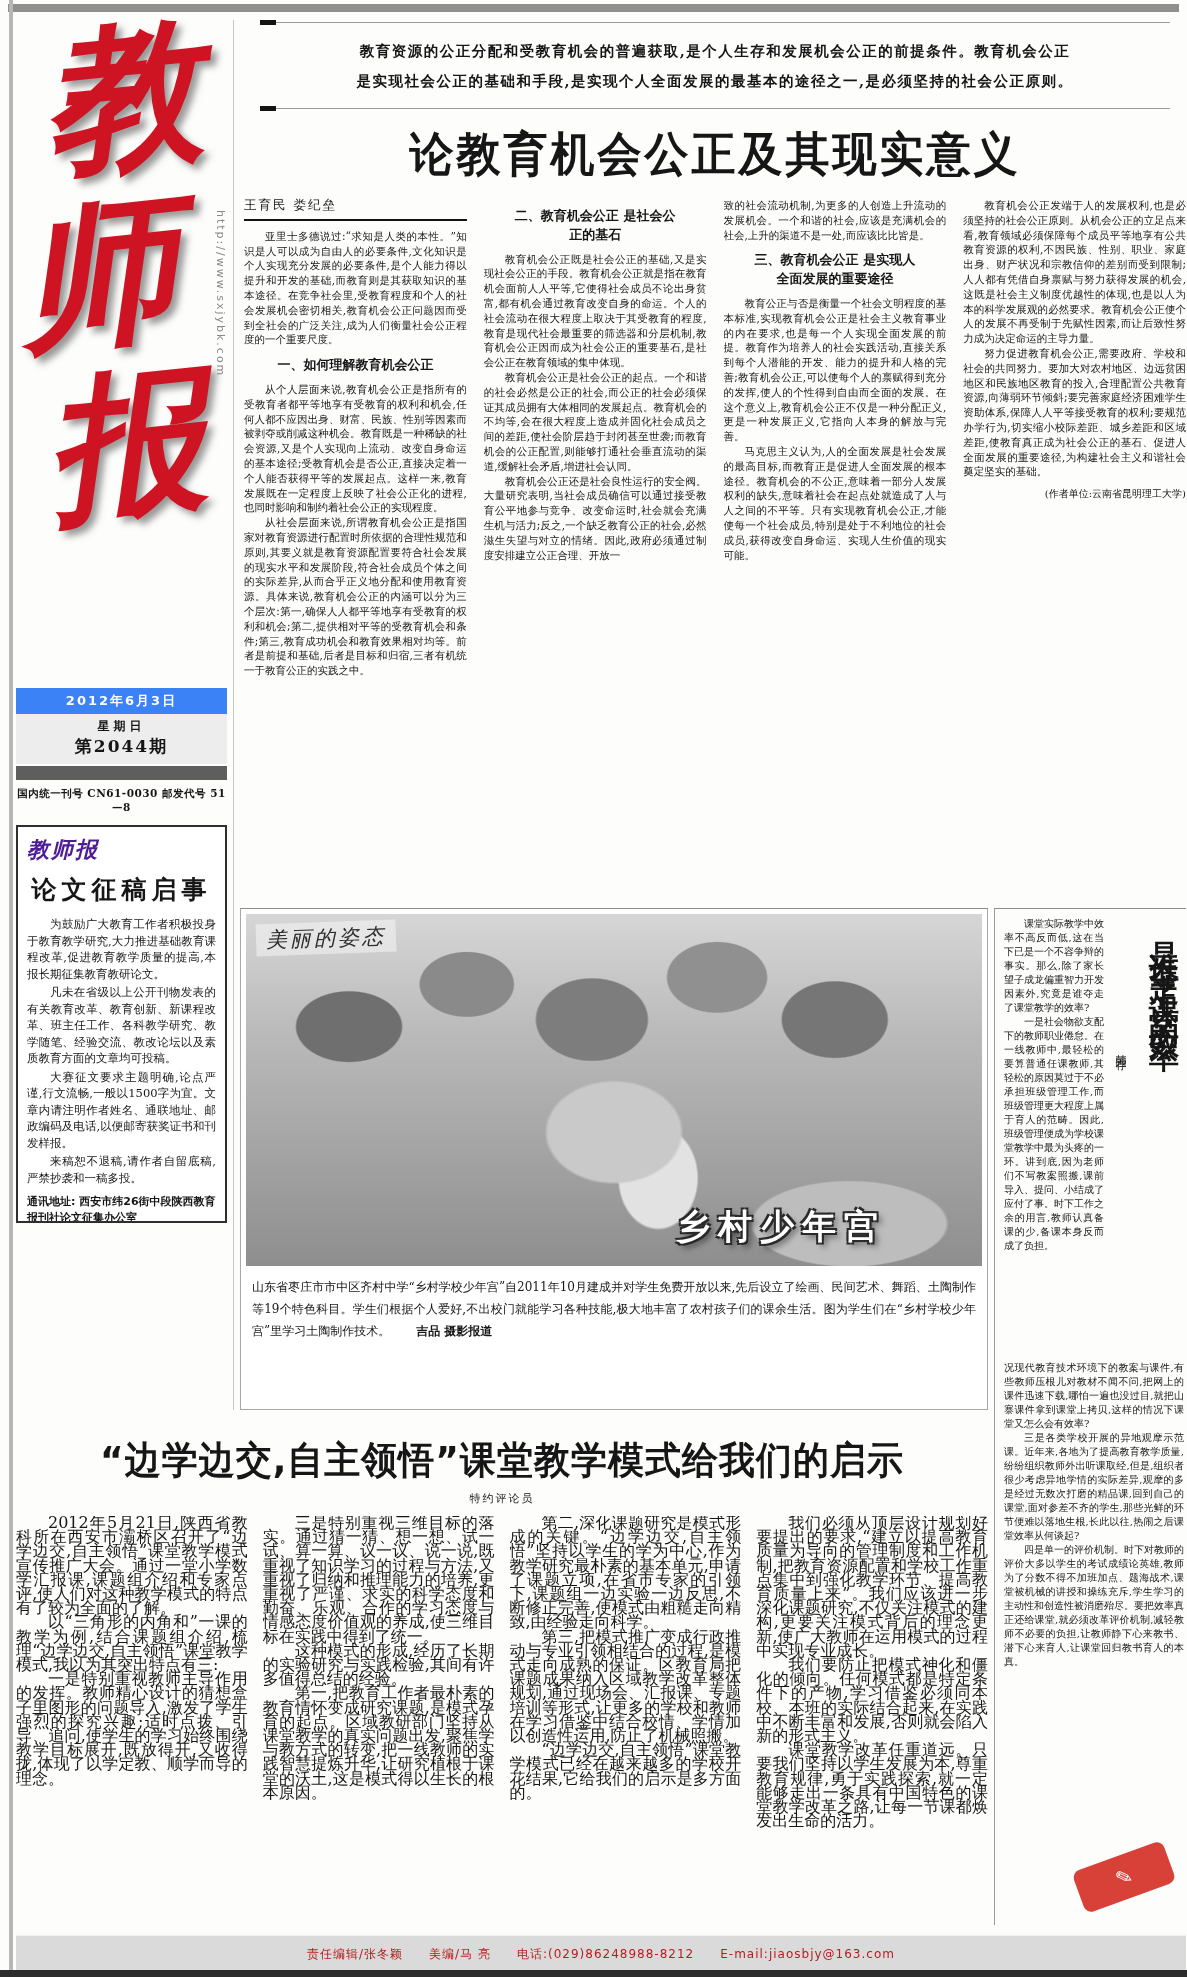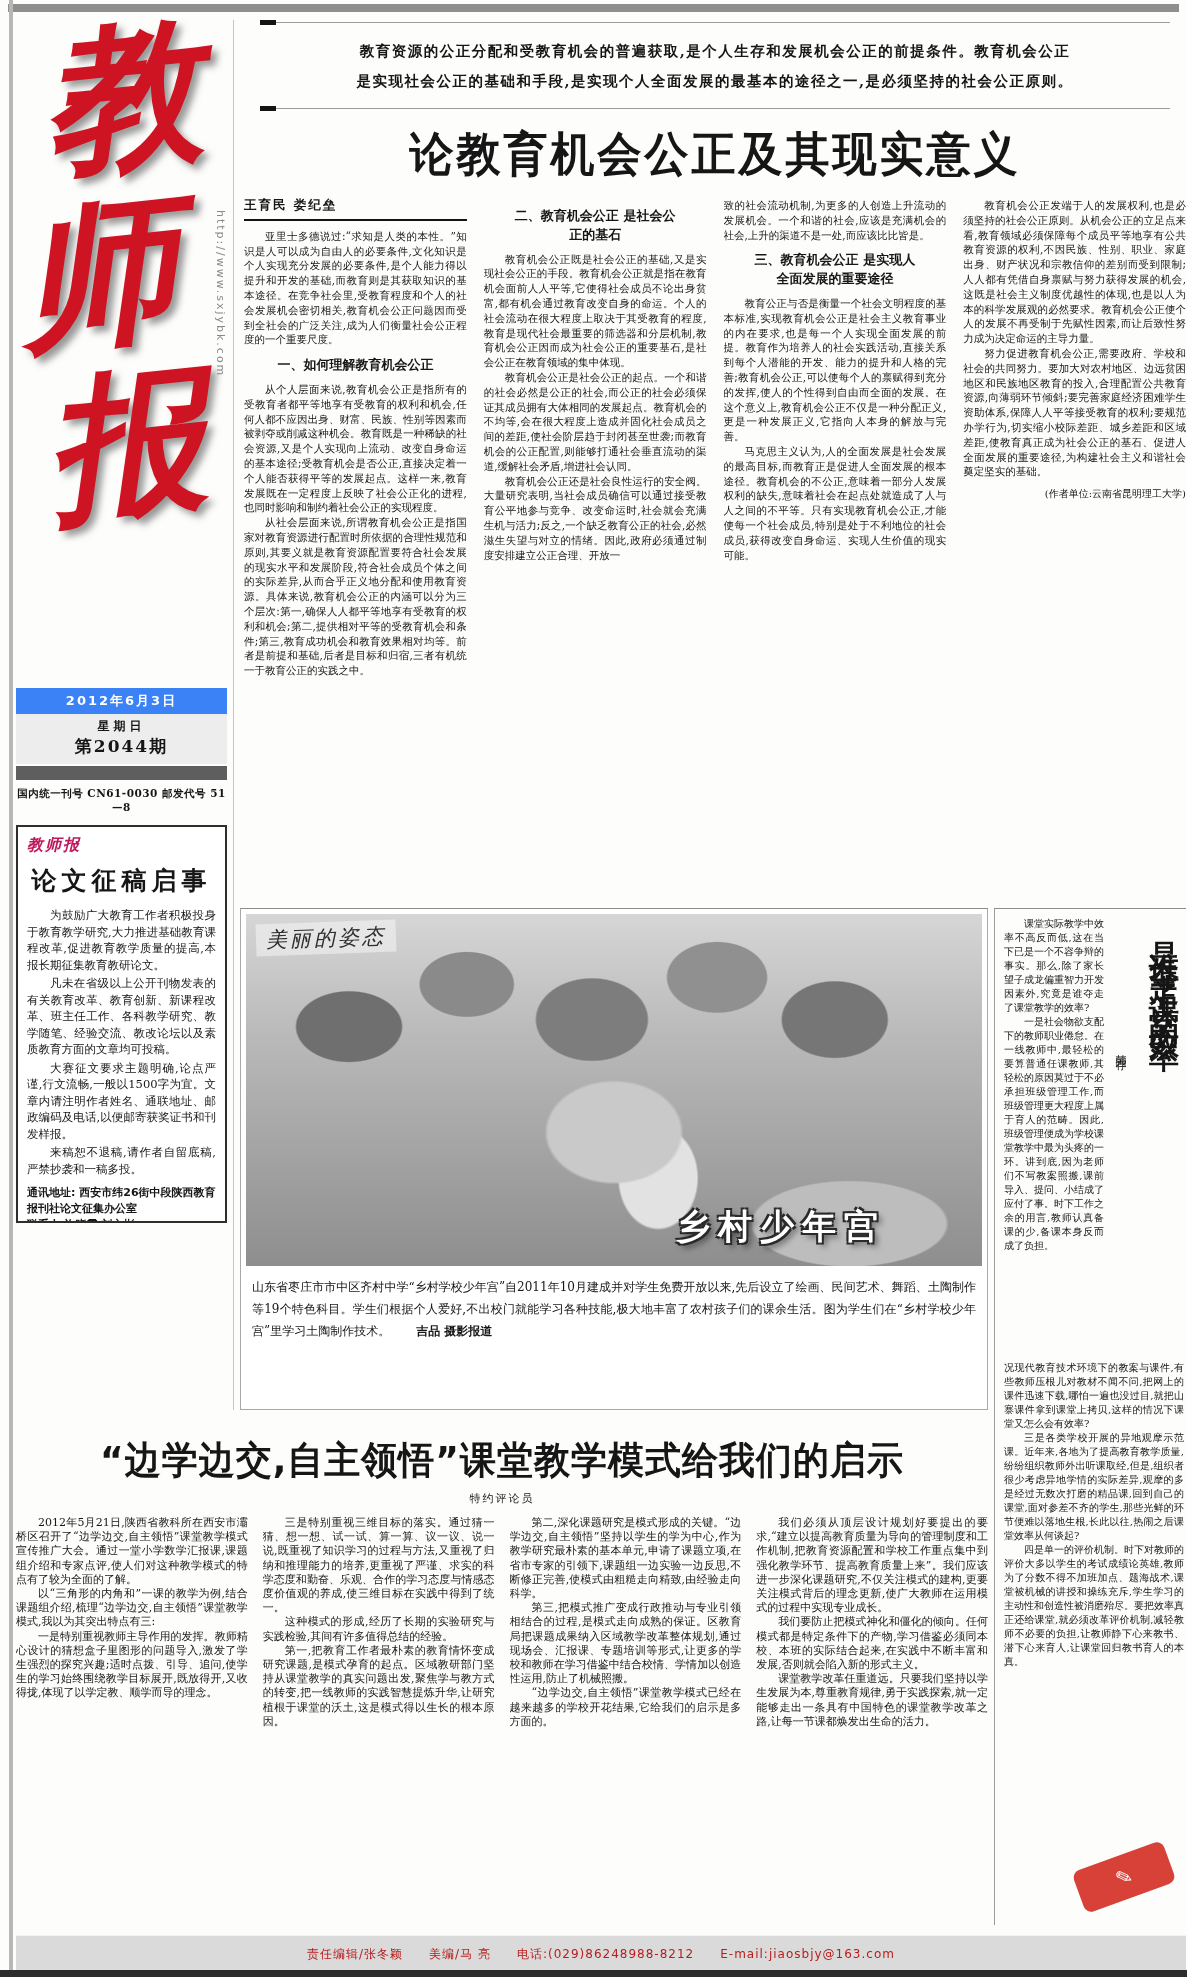--- a/index.html
+++ b/index.html
@@ -23,21 +23,21 @@
           letter-spacing:2px;font-family:"DejaVu Sans","Liberation Sans",sans-serif;}
   .date-bar{background:#3b82f6;color:#fff;text-align:center;font-size:13px;font-weight:bold;
             padding:4px 0;font-family:"DejaVu Sans","Liberation Sans",sans-serif;letter-spacing:2px;}
   .date-mid{background:#ededed;text-align:center;padding:4px 0 6px;}
   .weekday{font-size:12px;letter-spacing:4px;font-weight:bold;}
   .issue{font-size:17px;font-weight:bold;letter-spacing:2px;}
   .date-bar2{background:#5e5e5e;height:14px;margin-top:2px;}
   .issn{font-size:10.5px;text-align:center;padding:7px 0 6px;font-weight:bold;letter-spacing:0.5px;}
   .notice-box{border:2px solid #2e2e2e;background:#fff;padding:8px 9px;margin-top:6px;height:398px;
               overflow:hidden;box-sizing:border-box;}
-  .nb-logo{color:#be185d;font-size:16px;font-weight:bold;font-style:italic;letter-spacing:2px;}
+  .nb-logo{color:#4c1d95;font-size:22px;font-weight:bold;font-style:italic;letter-spacing:2px;}
   .nb-title{font-size:25px;letter-spacing:5px;text-align:center;margin:8px 0 10px;font-weight:600;}
   .nb-body p{margin:0 0 2px;font-size:11.5px;line-height:16.5px;text-align:justify;text-indent:2em;}
   .nb-contact{margin-top:8px;font-family:"DejaVu Sans","Liberation Sans",sans-serif;
               font-size:11px;line-height:16px;font-weight:bold;}
   .nb-contact div{margin:0;}
 
   
   .top-article{grid-column:2 / span 2;grid-row:1;padding-left:4px;}
   .quote-box{border-top:1px solid #9a9a9a;border-bottom:1px solid #9a9a9a;position:relative;
              padding:13px 14px 12px;margin:2px 16px 4px;}
@@ -45,21 +45,21 @@
   .quote-box::before{top:-3px;} .quote-box::after{bottom:-3px;}
   .quote-line{font-size:14.5px;font-weight:600;letter-spacing:1.5px;line-height:30px;text-align:center;}
   .lead-headline{font-family:"DejaVu Sans","Liberation Sans",sans-serif;font-weight:900;font-size:44px;
                  letter-spacing:3px;text-align:center;margin:16px 0 14px;transform:scaleY(1.06);}
   .lead-cols{display:flex;gap:17px;height:648px;overflow:hidden;}
   .lead-col{flex:1;font-size:10.5px;line-height:14.8px;overflow:hidden;}
   .para{margin:0;text-indent:2em;text-align:justify;}
   .para.ni{text-indent:0;}
   .subhead{font-family:"DejaVu Sans","Liberation Sans",sans-serif;font-weight:900;font-size:13px;
            text-align:center;margin:9px auto 7px;line-height:1.45;max-width:13em;}
-  .byline-u{font-family:"DejaVu Sans","Liberation Sans",sans-serif;font-weight:bold;font-size:12.5px;
+  .byline-u{font-family:"DejaVu Sans","Liberation Sans",sans-serif;font-weight:normal;font-size:12.5px;
             border-bottom:2px solid #141414;padding-bottom:6px;margin-bottom:8px;letter-spacing:2px;}
   .author-note{text-align:right;font-size:10px;margin-top:8px;}
 
   
   .photo-panel{grid-column:2;grid-row:2;border:1px solid #a8a8a8;border-top:1px solid #8d8d8d;
                background:#fff;box-sizing:border-box;padding:5px;}
   .photo{position:relative;height:352px;overflow:hidden;
     background:
       radial-gradient(90px 60px at 14% 32%, #6f6f6f 0 58%, transparent 60%),
       radial-gradient(80px 55px at 30% 20%, #8a8a8a 0 58%, transparent 60%),
@@ -93,21 +93,21 @@
   .stamp{position:absolute;bottom:26px;right:14px;width:96px;height:44px;background:#d4281e;opacity:.88;
          transform:rotate(-20deg);border-radius:8px;display:flex;align-items:center;justify-content:center;
          color:#fff;font-size:20px;}
 
   
   .bottom-article{grid-column:1 / span 2;grid-row:3;padding-top:6px;}
   .bottom-headline{font-family:"DejaVu Sans","Liberation Sans",sans-serif;font-weight:900;font-size:36px;
                    letter-spacing:1px;text-align:center;margin:10px 0 6px;transform:scaleY(1.05);}
   .bottom-byline{text-align:center;font-size:11px;margin-bottom:10px;letter-spacing:2px;}
   .bottom-cols{display:flex;gap:15px;height:392px;overflow:hidden;}
-  .bottom-col{flex:1;font-size:11px;line-height:14.2px;overflow:hidden;}
+  .bottom-col{flex:1;font-size:16px;line-height:14.2px;overflow:hidden;}
 
   
   .footer{grid-column:1 / span 3;grid-row:4;background:#dadada;border-top:1px solid #f2f2f2;
           display:flex;align-items:center;justify-content:center;
           font-family:"DejaVu Sans","Liberation Sans",sans-serif;font-size:12px;color:#b91c1c;letter-spacing:1px;}
   .bottom-strip{position:absolute;left:0;right:0;bottom:0;height:7px;background:#2c2c2c;}
 </style>
 </head>
 <body>
 

